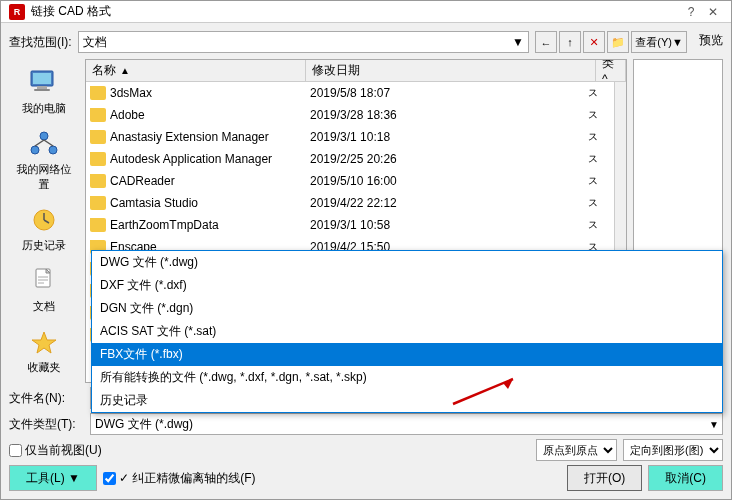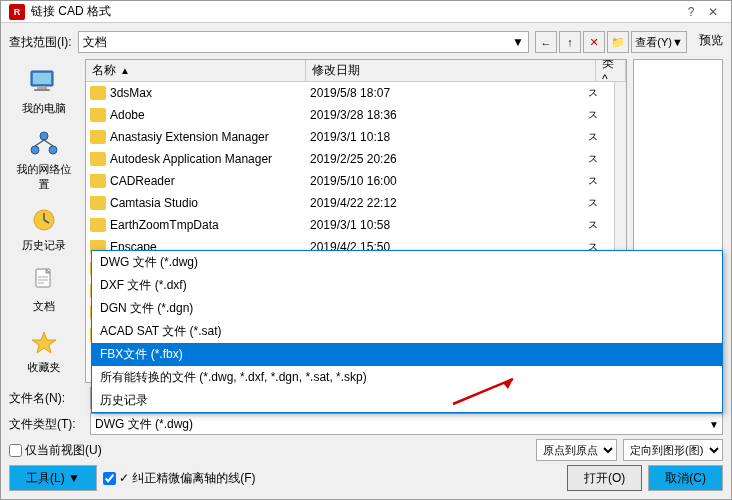--- a/index.html
+++ b/index.html
@@ -322,21 +322,21 @@
       cursor: pointer;
       white-space: nowrap;
     }
     .dropdown-item.selected { background: #0078d7; color: white; }
 
     .action-btn {
       padding: 4px 16px;
       height: 26px;
       font-size: 12px;
       border: 1px solid #aaa;
-      background: #0ea5e9;
+      background: #5eead4;
       cursor: pointer;
       min-width: 60px;
     }
     .action-btn.default { background: #e8e8e8; border-color: #666; }
 
     .tools-row {
       display: flex;
       align-items: center;
       gap: 6px;
     }
@@ -619,21 +619,21 @@
           <select id="filetype-select">
           <option>DWG 文件 (*.dwg)</option><option>DXF 文件 (*.dxf)</option><option>DGN 文件 (*.dgn)</option><option>ACIS SAT 文件 (*.sat)</option><option>FBX文件 (*.fbx)</option><option>所有能转换的文件 (*.dwg, *.dxf, *.dgn, *.sat, *.skp)</option></select>
           <span class="combo-arrow">▼</span>
         </div>
       </div>
 
       <div class="dropdown-overlay" id="dropdown-overlay">
       <div class="dropdown-item">DWG 文件 (*.dwg)</div>
           <div class="dropdown-item">DXF 文件 (*.dxf)</div>
           <div class="dropdown-item">DGN 文件 (*.dgn)</div>
-          <div class="dropdown-item">ACAD SAT 文件 (*.sat)</div>
+          <div class="dropdown-item">ACIS SAT 文件 (*.sat)</div>
           <div class="dropdown-item selected">FBX文件 (*.fbx)</div>
           <div class="dropdown-item">所有能转换的文件 (*.dwg, *.dxf, *.dgn, *.sat, *.skp)</div>
           <div class="dropdown-item">历史记录</div>
         </div>
 
       <svg style="position:absolute;right:195px;bottom:82px;z-index:20;pointer-events:none;" width="80" height="40" viewBox="0 0 80 40">
         <line x1="5" y1="35" x2="65" y2="10" stroke="#cc0000" stroke-width="2.5"></line>
         <polygon points="65,10 55,14 60,20" fill="#cc0000"></polygon>
       </svg>
 

